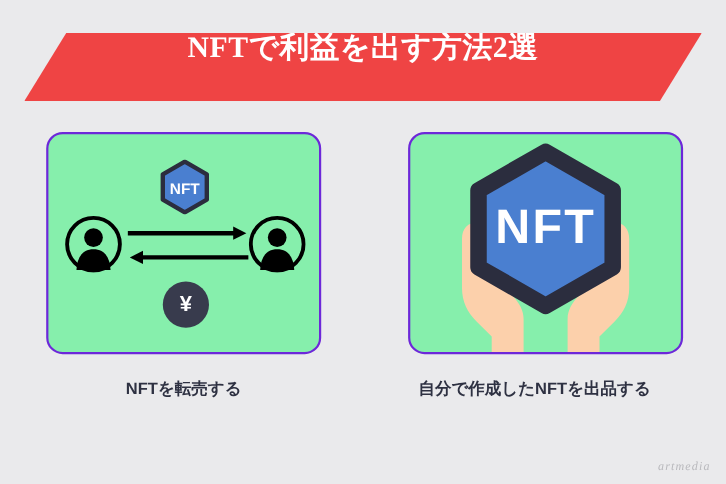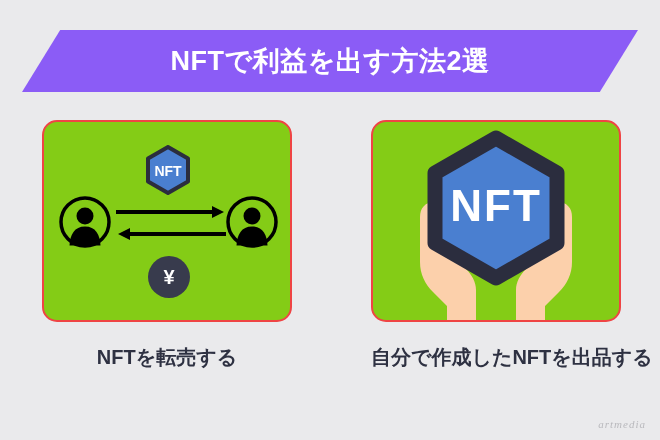--- a/index.html
+++ b/index.html
@@ -15,26 +15,26 @@
     position: relative;
   }
 
   
   .banner {
     position: absolute;
     left: 22px;
     top: 30px;
     width: 616px;
     height: 62px;
-    background: #8b5cf6;
+    background: #ef4444;
     -webkit-clip-path: polygon(6.2% 0%, 100% 0%, 93.8% 100%, 0% 100%);
     clip-path: polygon(6.2% 0%, 100% 0%, 93.8% 100%, 0% 100%);
     display: flex;
-    align-items: center;
     justify-content: center;
+    font-family: Liberation Serif, serif;
   }
   .banner-title {
     color: #ffffff;
     font-size: 27px;
     font-weight: bold;
     letter-spacing: 0.5px;
     white-space: nowrap;
     line-height: 1;
   }
 
@@ -44,22 +44,22 @@
     left: 0;
     top: 120px;
     width: 660px;
     height: 206px;
   }
   .card {
     position: absolute;
     top: 0;
     width: 250px;
     height: 202px;
-    background: #84cc16;
-    border: 2px solid #ef4444;
+    background: #86efac;
+    border: 2px solid #6d28d9;
     border-radius: 15px;
     box-sizing: border-box;
   }
   .card-left  { left: 42px; }
   .card-right { left: 371px; }
 
   
   .avatar {
     position: absolute;
     width: 52px;
@@ -117,27 +117,27 @@
     height: 198px;
   }
   .hands-scene svg { display: block; }
 
   
   .caption {
     position: absolute;
     top: 345px;
     text-align: center;
     color: #2e3142;
-    font-size: 20px;
+    font-size: 15px;
     font-weight: bold;
     line-height: 1.2;
     white-space: nowrap;
   }
   .caption-left  { left: 42px;  width: 250px; }
-  .caption-right { left: 371px; width: 250px; }
+  .caption-right { left: 361px; width: 250px; }
 
   
   .watermark {
     position: absolute;
     right: 14px;
     bottom: 10px;
     color: #b9b9bd;
     font-family: "Liberation Serif", "DejaVu Serif", serif;
     font-style: italic;
     font-size: 11px;

